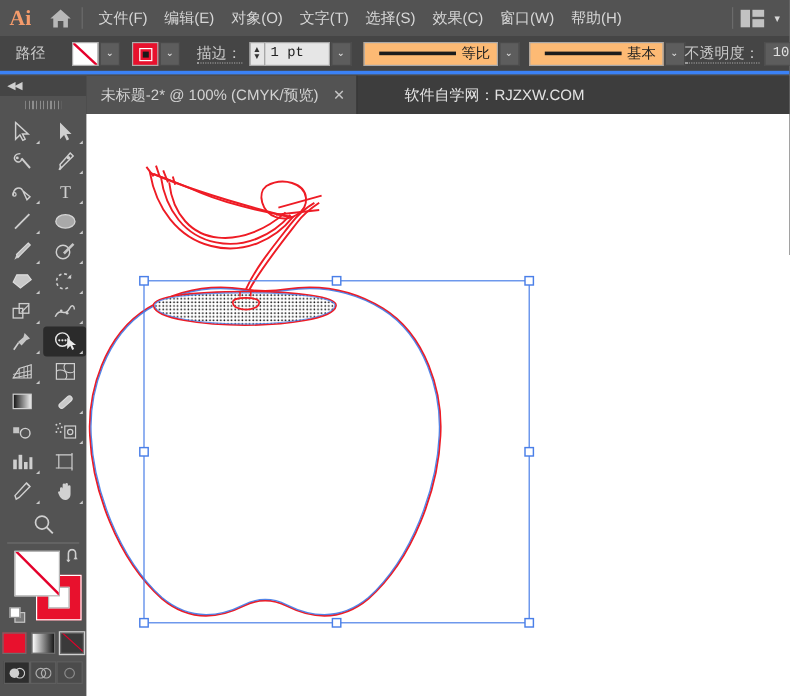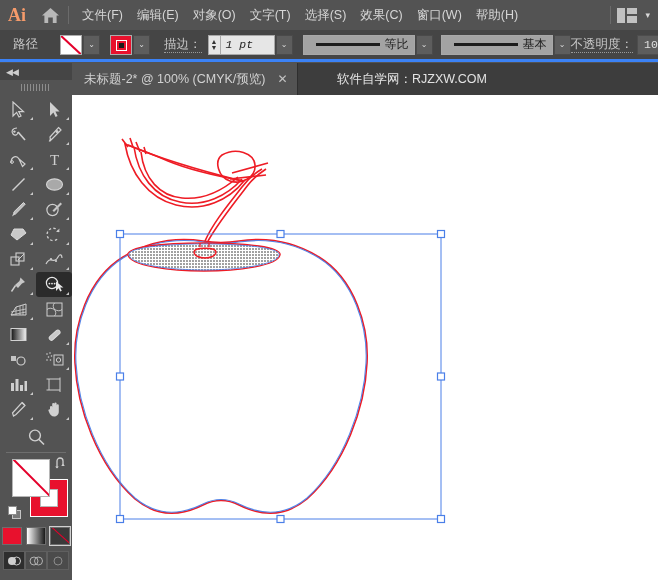--- a/index.html
+++ b/index.html
@@ -87,24 +87,24 @@
   }
   .stepper {
     width: 13px; height: 20px; background: #e6e6e6; border: 1px solid #a8a8a8;
     display: flex; flex-direction: column; align-items: center; justify-content: center;
     color: #333; line-height: 6px; font-size: 7px;
   }
   .num-field {
     height: 20px; background: #e6e6e6; border: 1px solid #a8a8a8; border-left: none;
     color: #222; font-size: 11.5px;
     font-family: "Liberation Mono", "DejaVu Sans Mono", monospace;
-    display: flex; align-items: center; padding: 0 5px; min-width: 54px; font-style: italic;
+    display: flex; align-items: center; padding: 0 5px; min-width: 54px;
   }
   .profile-field {
-    height: 20px; background: #a3a3a3; border: 1px solid #a8a8a8;
+    height: 20px; background: #fdba74; border: 1px solid #a8a8a8;
     display: flex; align-items: center; justify-content: flex-end;
     padding: 0 5px 0 6px; gap: 5px; min-width: 112px;
   }
   .profile-line { width: 64px; height: 3px; background: #1c1c1c; }
   .profile-txt { color: #222; font-size: 12px; }
   .opacity-field {
     height: 20px; background: #5d5d5d; border: 1px solid #4d4d4d;
     color: #e0e0e0; font-size: 11.5px;
     font-family: "Liberation Mono", "DejaVu Sans Mono", monospace;
     display: flex; align-items: center; padding: 0 6px; min-width: 46px;

